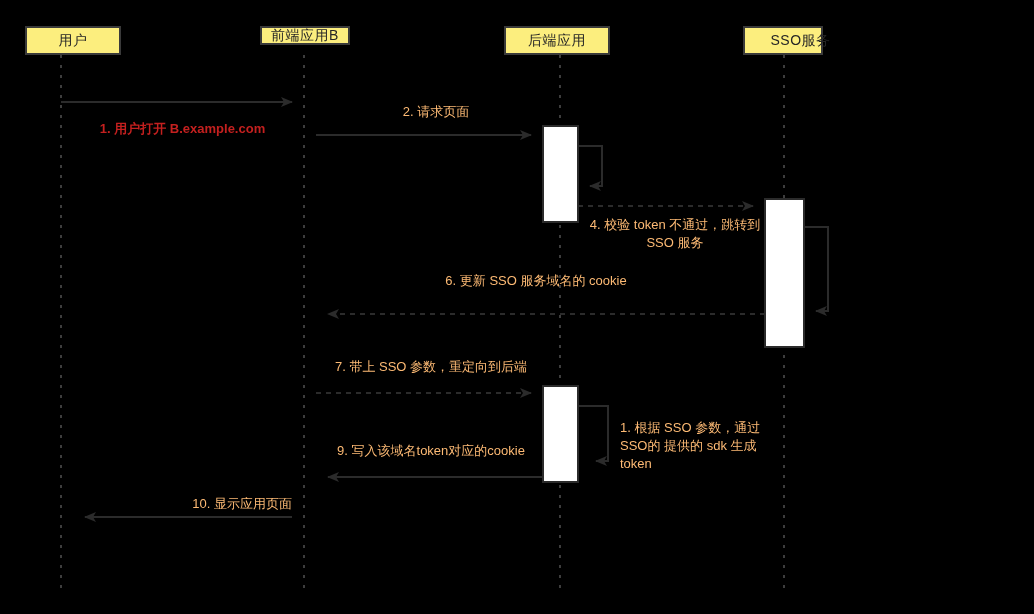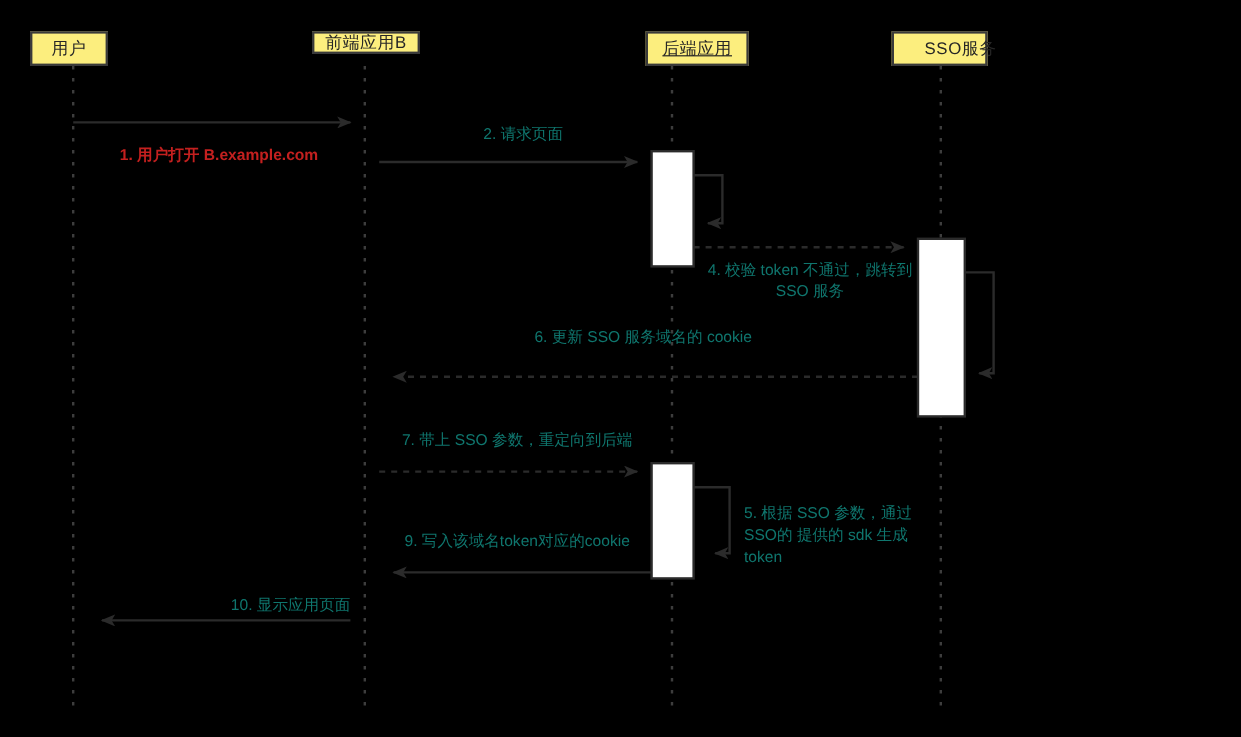--- a/index.html
+++ b/index.html
@@ -30,21 +30,21 @@
     display: flex;
     align-items: center;
     justify-content: center;
     color: #262626;
     font-size: 14px;
     letter-spacing: 0.5px;
     white-space: nowrap;
   }
   .msg-label {
     position: absolute;
-    color: #0f766e;
+    color: #fdba74;
     font-size: 13px;
     line-height: 18px;
     white-space: pre;
   }
   .msg-label.center { text-align: center; }
   .msg-label.left { text-align: left; }
   .msg-label.red { color: #C4201F; font-weight: bold; margin-top: 44px; }
   .msg-label.redplain { color: #C4201F; }
 </style>
 </head>
@@ -92,47 +92,47 @@
 
     <line x1="316" y1="393" x2="531" y2="393" stroke="#2B2B2B" stroke-width="2" stroke-dasharray="5,5" marker-end="url(#arrowDark)"></line>
 
     <path d="M578,406 L608,406 L608,461 L596,461" fill="none" stroke="#2B2B2B" stroke-width="2" marker-end="url(#arrowDarkL)"></path>
 
     <line x1="543" y1="477" x2="328" y2="477" stroke="#2B2B2B" stroke-width="2" marker-end="url(#arrowDarkL)"></line>
 
     <line x1="292" y1="517" x2="85" y2="517" stroke="#2B2B2B" stroke-width="2" marker-end="url(#arrowDarkL)"></line>
   </svg>
 
-  <div class="actor-box" style="left:25px; top:26px; width:65px; height:29px;font-family:Liberation Serif, serif;">
+  <div class="actor-box" style="left:25px; top:26px; width:96px; height:29px;font-family:Liberation Serif, serif;">
     <span>用户</span>
   </div>
   <div class="actor-box" style="left:260px; top:26px; width:90px; height:19px;">
     <span>前端应用B</span>
   </div>
-  <div class="actor-box" style="left:538px; top:26px; width:86px; height:29px;text-decoration:underline;">
+  <div class="actor-box" style="left:504px; top:26px; width:106px; height:29px;">
     <span>后端应用</span>
   </div>
   <div class="actor-box" style="left:743px; top:26px; width:80px; height:29px;padding-left:35px;">
     <span>SSO服务</span>
   </div>
 
   <div class="msg-label center red" style="left:61px; top:76px; width:243px;">1. 用户打开 B.example.com</div>
 
   <div class="msg-label center" style="left:316px; top:103px; width:240px;">2. 请求页面</div>
 
 
   <div class="msg-label center" style="left:578px; top:216px; width:194px;">4. 校验 token 不通过，跳转到
 SSO 服务</div>
 
 
   <div class="msg-label center" style="left:316px; top:272px; width:440px;">6. 更新 SSO 服务域名的 cookie</div>
 
   <div class="msg-label center" style="left:316px; top:358px; width:230px;">7. 带上 SSO 参数，重定向到后端</div>
 
-  <div class="msg-label left" style="left:620px; top:419px; width:180px;">5. 根据 SSO 参数，通过
+  <div class="msg-label left" style="left:620px; top:419px; width:180px;">1. 根据 SSO 参数，通过
 SSO的 提供的 sdk 生成
 token</div>
 
   <div class="msg-label center" style="left:316px; top:442px; width:230px;">9. 写入该域名token对应的cookie</div>
 
   <div class="msg-label center" style="left:61px; top:495px; width:231px;text-align:right;">10. 显示应用页面</div>
 
 </div>
 
 </body></html>

